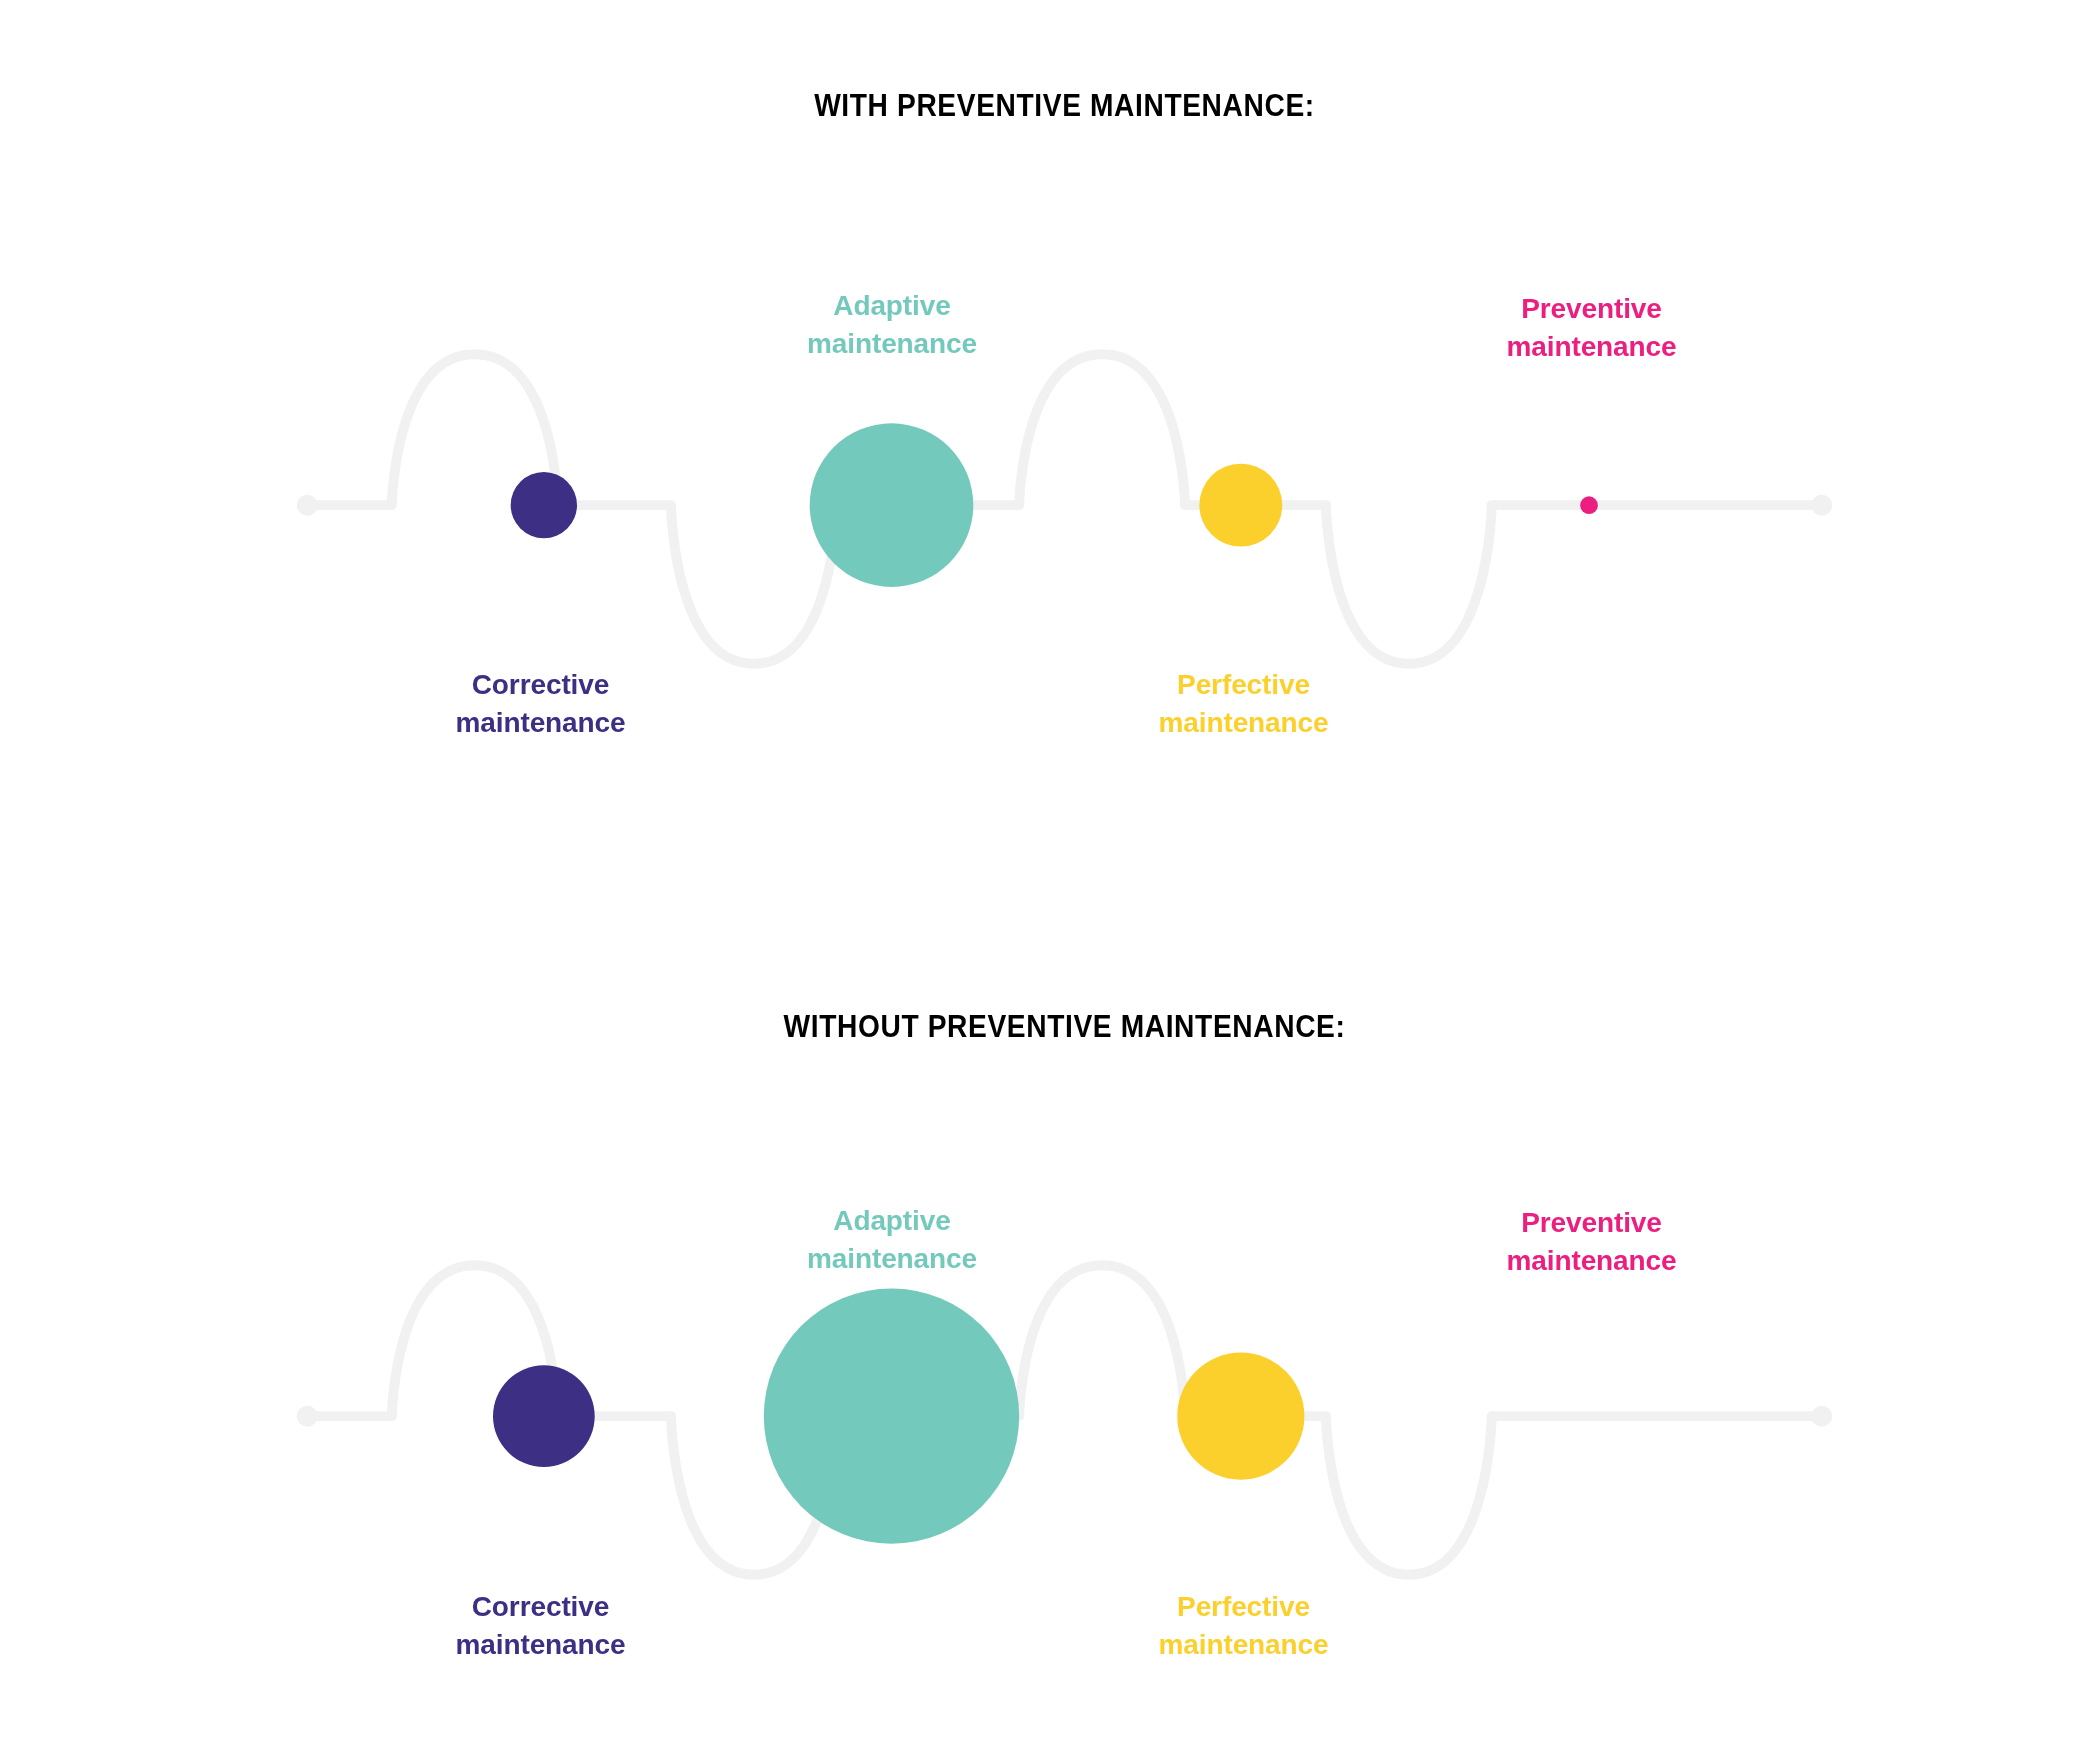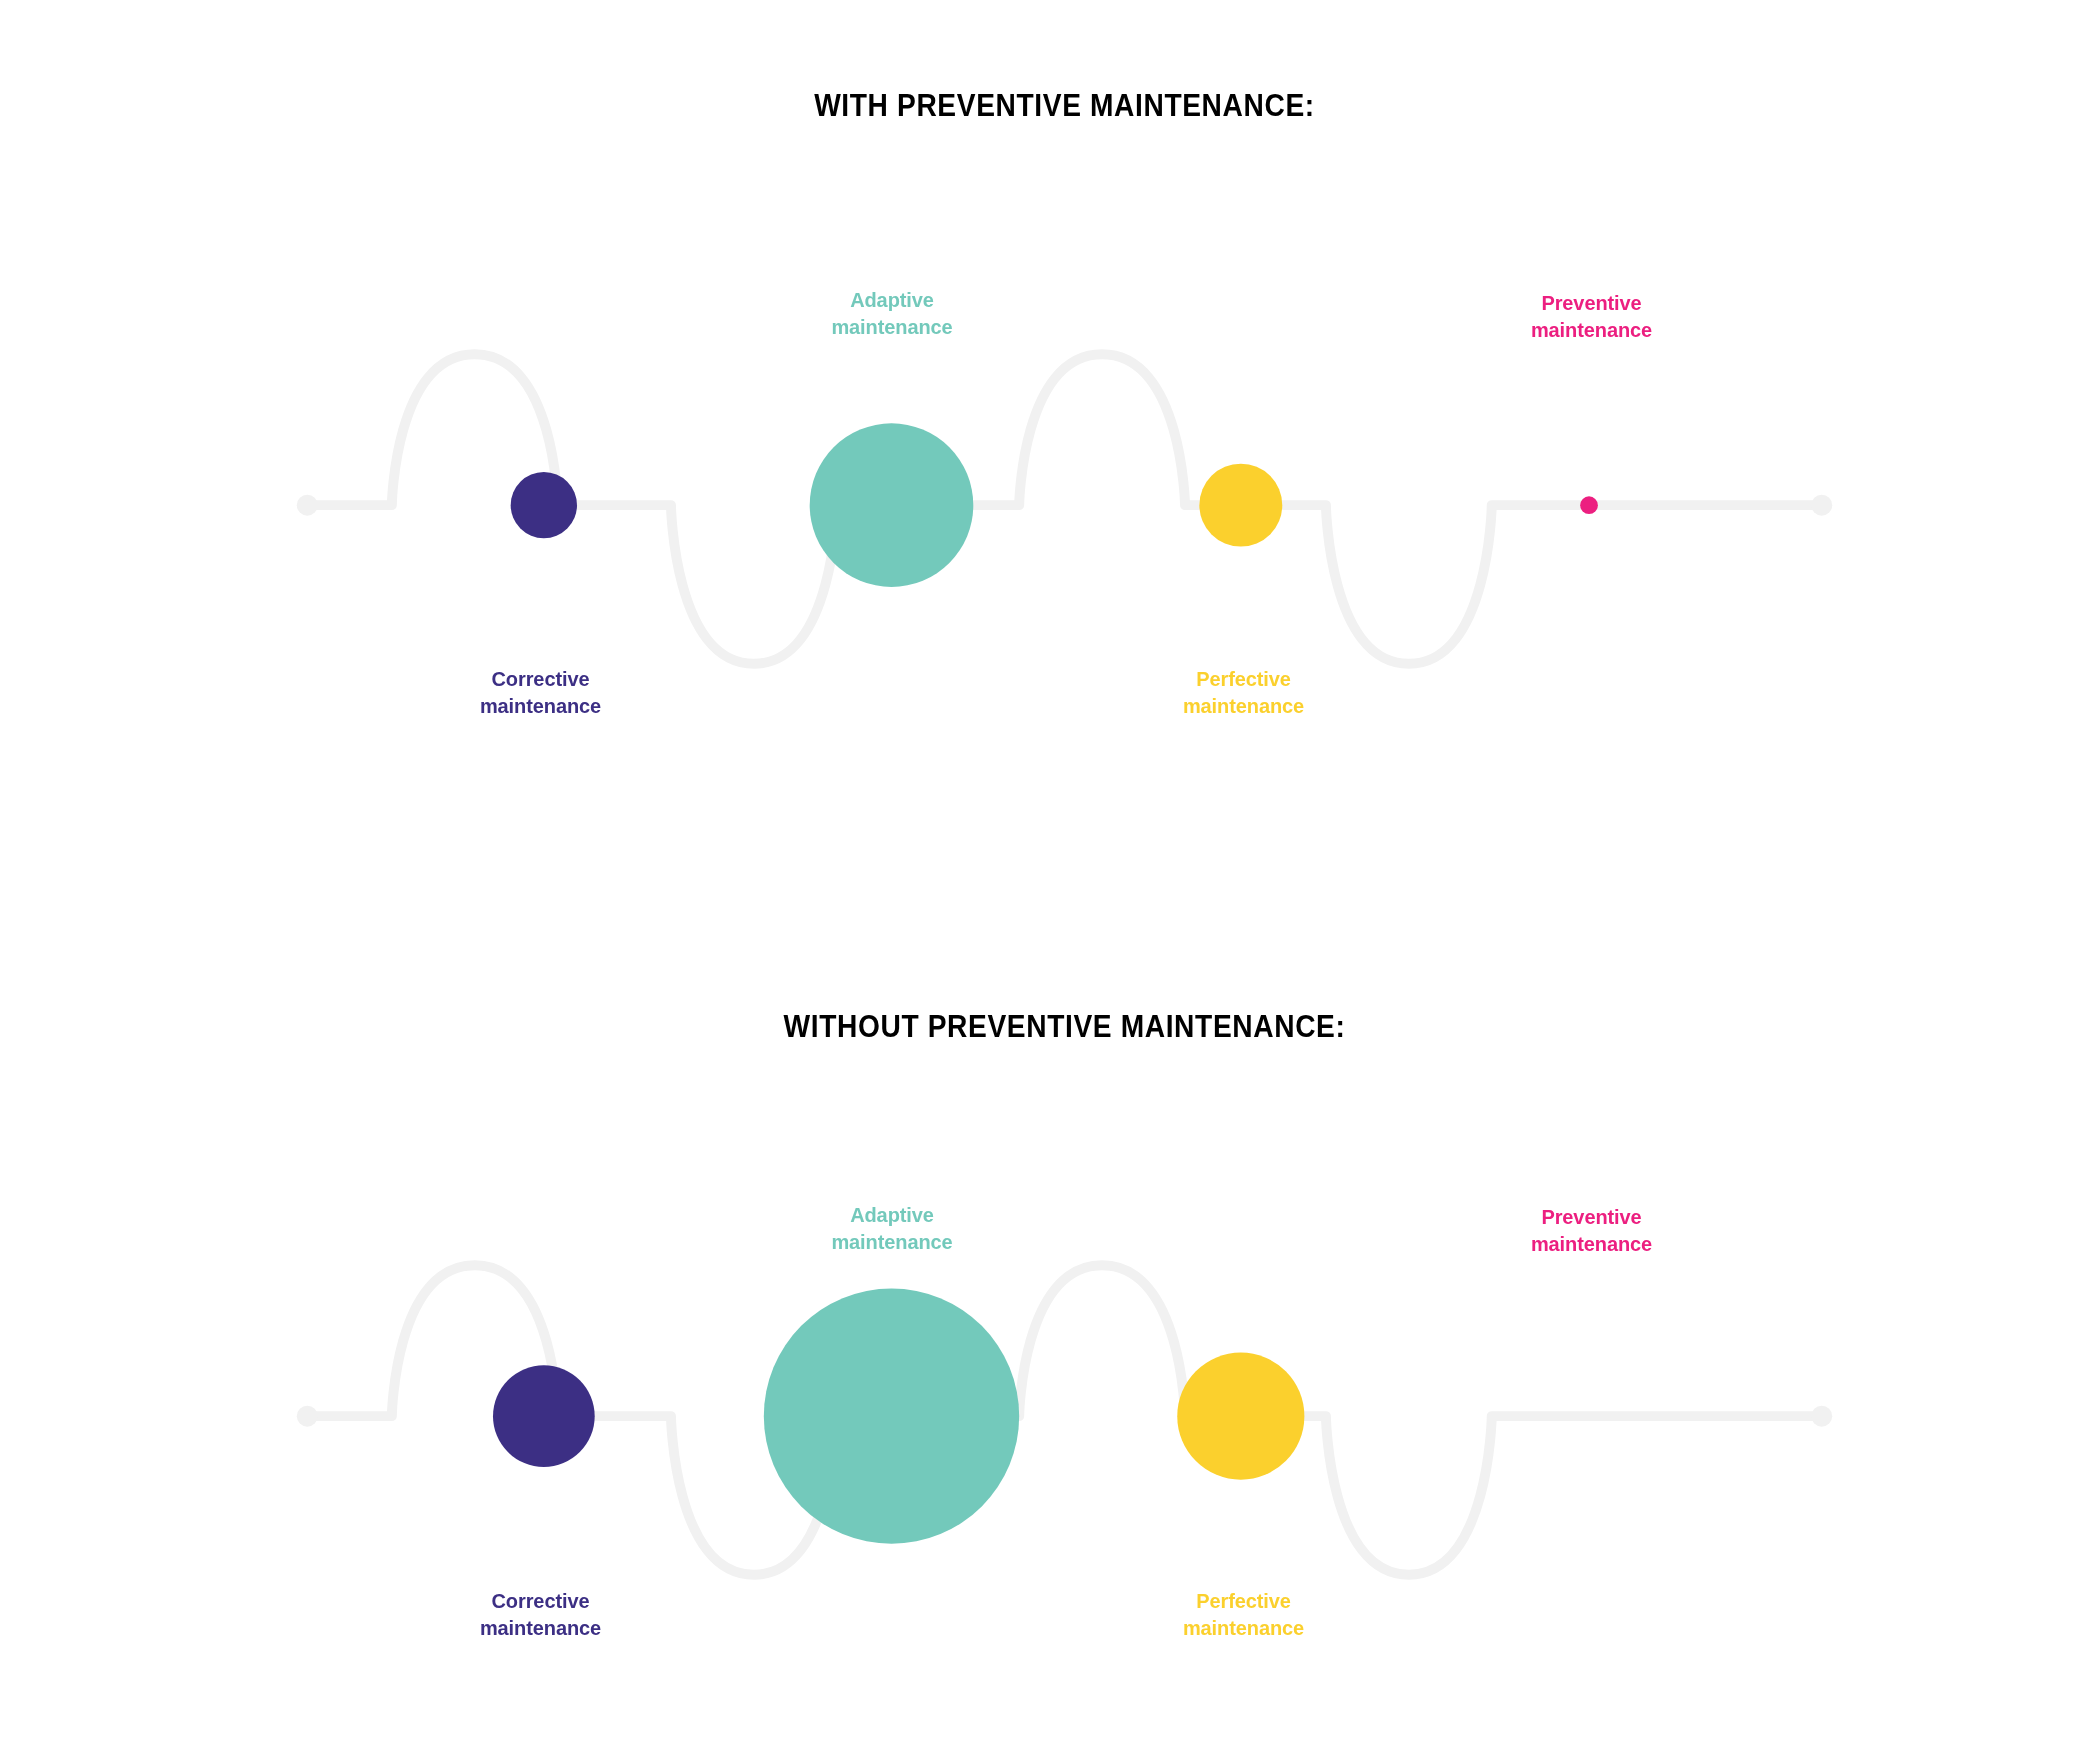--- a/index.html
+++ b/index.html
@@ -57,21 +57,21 @@
   #wave-with    { top: 332px;  height: 354px; }
   #wave-without { top: 1243px; height: 354px; }
 
   .wave-svg { display: block; width: 2097px; height: 354px; }
 
   .node-label {
     position: absolute;
     text-align: center;
     font-family: "Liberation Sans", sans-serif;
     font-weight: 700;
-    font-size: 20px;
+    font-size: 28px;
     line-height: 1.34;
     letter-spacing: -0.1px;
     white-space: pre-line;
   }
 
   
   #label-corrective-top  { left: 381px;  top: 666px; width: 287px; color: #3c2f84; }
   #label-adaptive-top    { left: 735px; top: 287px;  width: 282px; color: #73c9bb; }
   #label-perfective-top  { left: 1084px; top: 666px; width: 287px; color: #fbd02d; }
   #label-preventive-top  { left: 1432px; top: 290px;  width: 287px; color: #ec1f80; }

